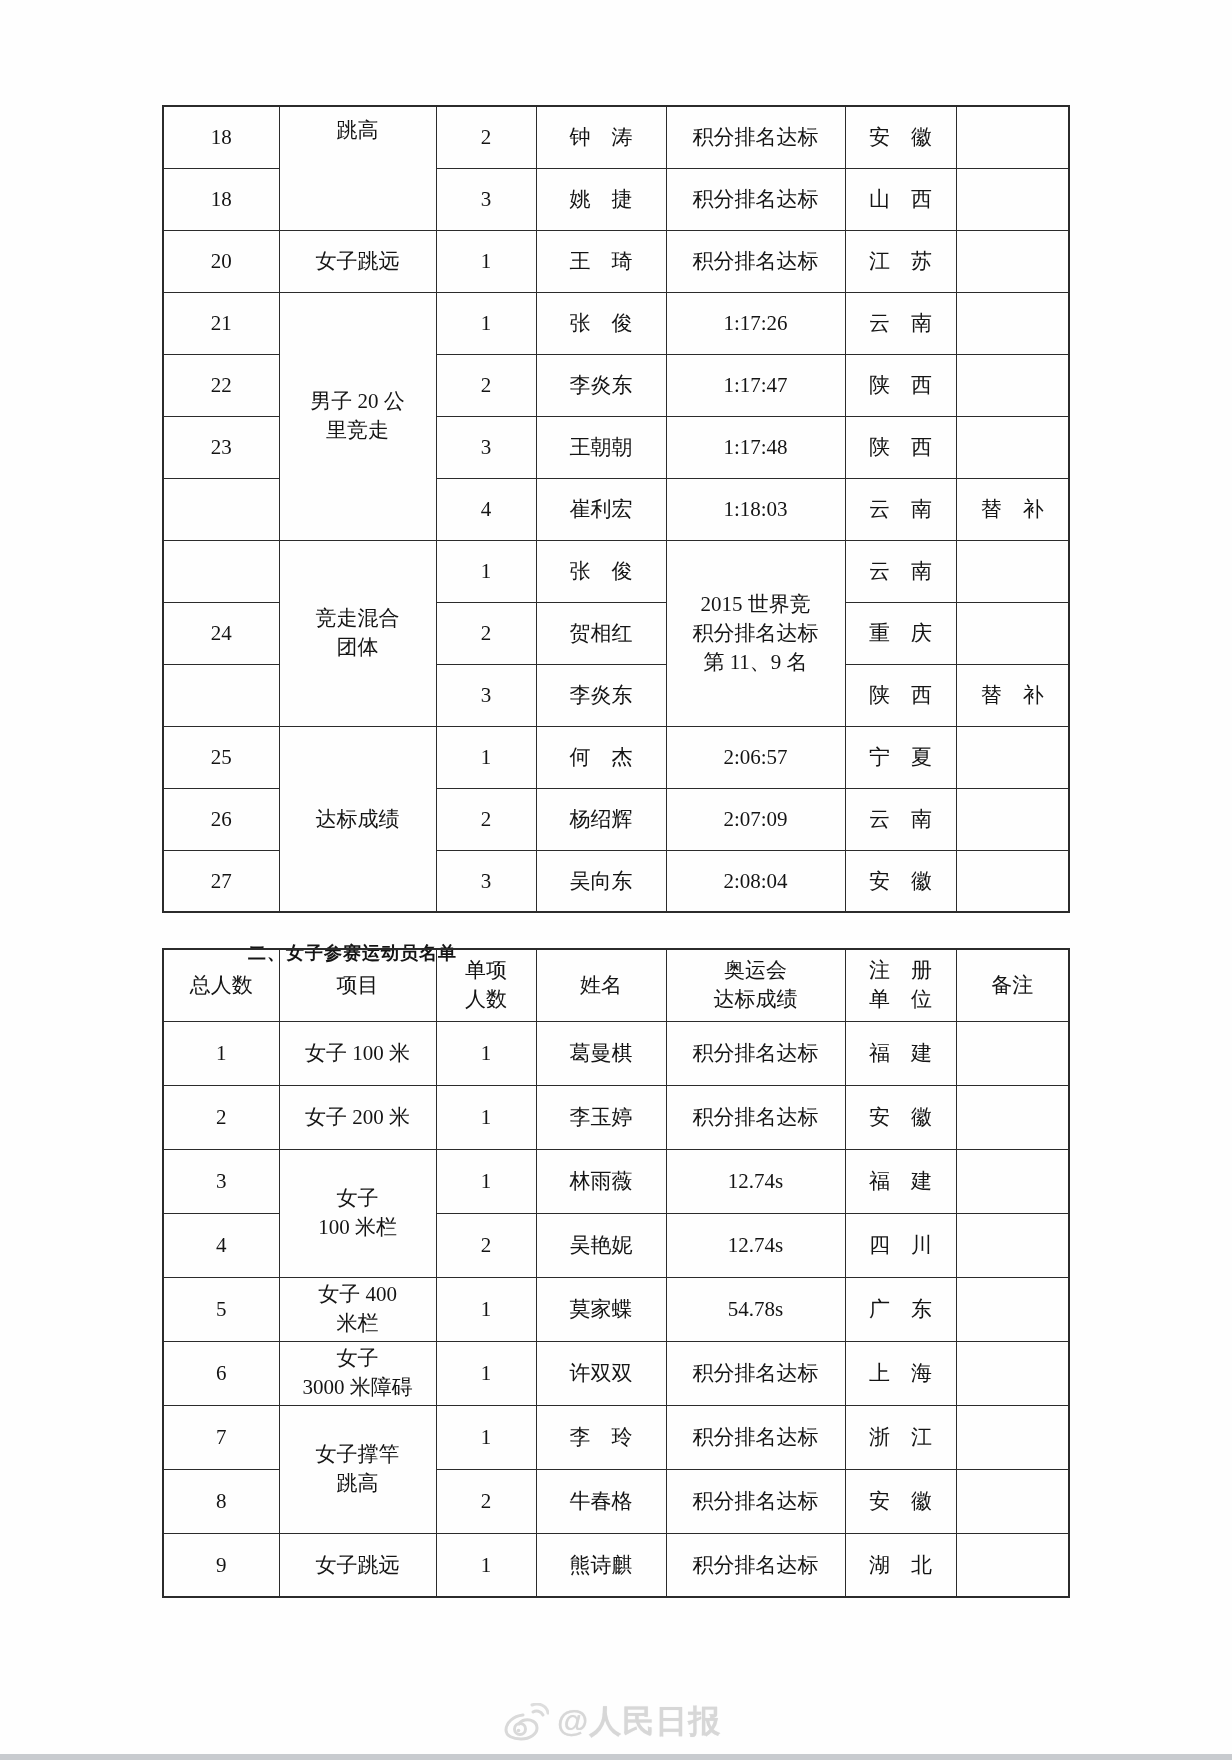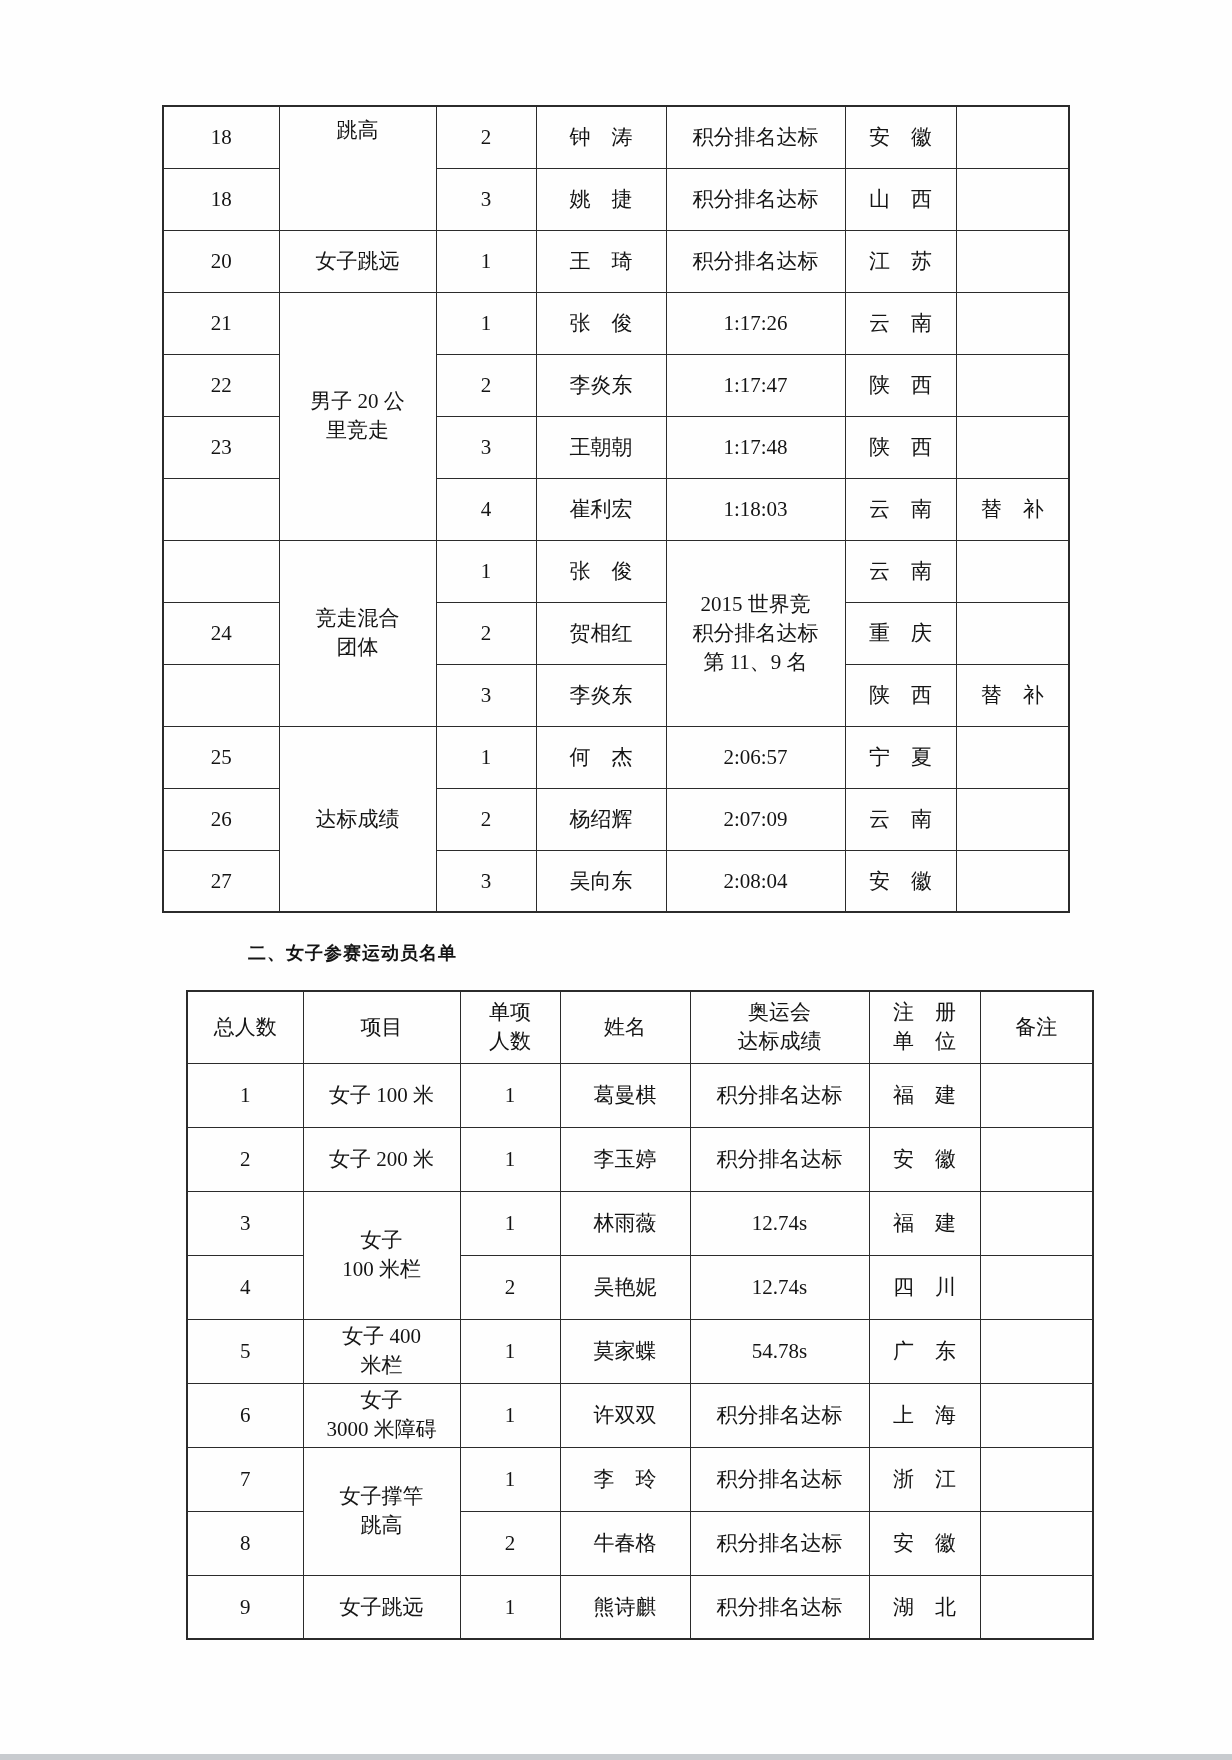--- a/index.html
+++ b/index.html
@@ -4,21 +4,21 @@
 <style>
   html,body{margin:0;padding:0;background:#e8e8e8;}
   .page{position:relative;width:1232px;height:1760px;background:#fefefe;overflow:hidden;
         font-family:"Liberation Serif","DejaVu Serif",serif;color:#141414;}
   table{position:absolute;left:162px;width:906px;border-collapse:collapse;table-layout:fixed;
         border:2.5px solid #2b2b2b;background:transparent;}
   td,th{border:1.5px solid #2b2b2b;text-align:center;vertical-align:middle;
         font-size:21px;font-weight:normal;padding:0;line-height:1.35;overflow:hidden;}
   .men-table{top:105px;}
   .men-table tr{height:62px;}
-  .women-table{top:990px;margin-left:24px;}
+  .women-table{top:948px;}
   .women-table tr{height:64px;}
   .women-table tr.hdr{height:72px;}
   .ev-top{vertical-align:top;padding-top:9px;}
   .ml div{line-height:29px;}
   .section-title{position:absolute;left:248px;top:941px;font-size:18px;font-weight:700;
         font-family:"Liberation Sans","DejaVu Sans",sans-serif;letter-spacing:1px;}
   .watermark{position:absolute;left:503px;top:1700px;display:flex;align-items:center;gap:8px;
         color:#d7d7d7;}
   .watermark .wm-text{font-size:32px;font-weight:700;letter-spacing:1px;
         font-family:"Liberation Sans","DejaVu Sans",sans-serif;
@@ -279,15 +279,27 @@
       <td>女子跳远</td>
       <td>1</td>
       <td>熊诗麒</td>
       <td>积分排名达标</td>
       <td>湖　北</td>
       <td></td>
     </tr>
   </tbody>
     </table>
 
+  <div class="watermark">
+    <span style="display:inline-block;line-height:0;">
+      <svg width="46" height="38" viewBox="0 0 46 38" fill="none">
+        <path d="M20 12 C10 13 3 20 3 27 C3 33 10 36 18 36 C27 36 34 31 34 25 C34 19 28 16 22 17 C19 17.5 17 19 16 21" stroke="#d9d9d9" stroke-width="3" stroke-linecap="round"></path>
+        <circle cx="17" cy="26" r="5.5" stroke="#d9d9d9" stroke-width="3"></circle>
+        <circle cx="15.5" cy="27.5" r="1.8" fill="#d9d9d9"></circle>
+        <path d="M30 9 C33 7 38 8 40 12" stroke="#d9d9d9" stroke-width="3" stroke-linecap="round"></path>
+        <path d="M29 2 C36 -1 44 3 45 10" stroke="#d9d9d9" stroke-width="3" stroke-linecap="round" opacity="0.9"></path>
+      </svg>
+    </span>
+    <span class="wm-text">@人民日报</span>
+  </div>
 
   <div class="bottom-bar"></div>
 </div>
 
 </body></html>

